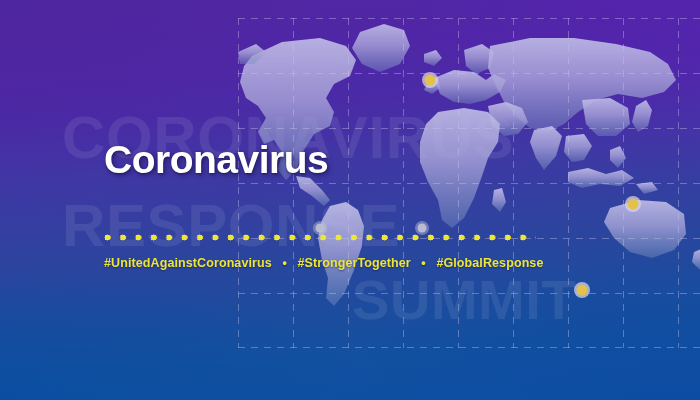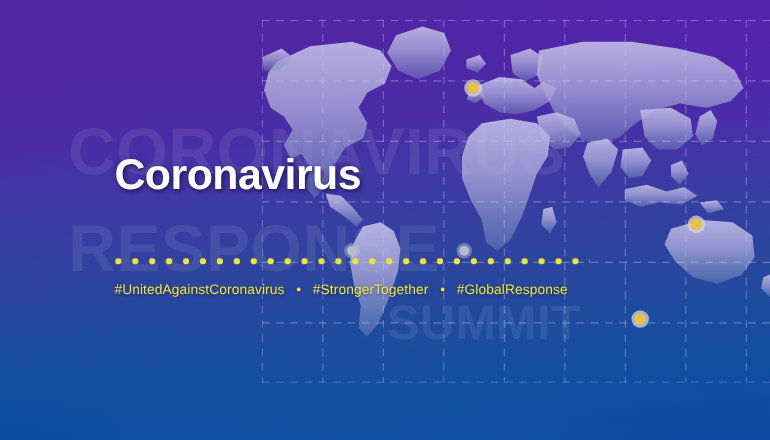--- a/index.html
+++ b/index.html
@@ -53,21 +53,21 @@
     font-weight: bold;
     letter-spacing: 0.01em;
     color: rgba(255,255,255,0.085);
     white-space: nowrap;
     line-height: 1;
     user-select: none;
     pointer-events: none;
   }
   .ghost-1 { left: 62px;  top: 108px; font-size: 60px; }
   .ghost-2 { left: 62px;  top: 196px; font-size: 60px; }
-  .ghost-3 { left: 352px; top: 272px; font-size: 44px; }
+  .ghost-3 { left: 352px; top: 272px; font-size: 56px; }
 
   
   .map-wrap {
     position: absolute;
     left: 238px;
     top: -6px;
     width: 486px;
     height: 360px;
     opacity: 0.97;
   }
@@ -128,21 +128,21 @@
     background-repeat: repeat-x;
   }
 
   
   .tags {
     position: absolute;
     left: 104px;
     top: 256px;
     color: #EDE635;
     font-size: 12.5px;
-    font-weight: normal;
+    font-weight: bold;
     letter-spacing: 0.1px;
     white-space: nowrap;
     text-shadow: 0 1px 2px rgba(18,16,70,0.55);
     text-align: right;
   }
   .tags .sep {
     display: inline-block;
     padding: 0 7px;
     color: #EDE635;
   }

